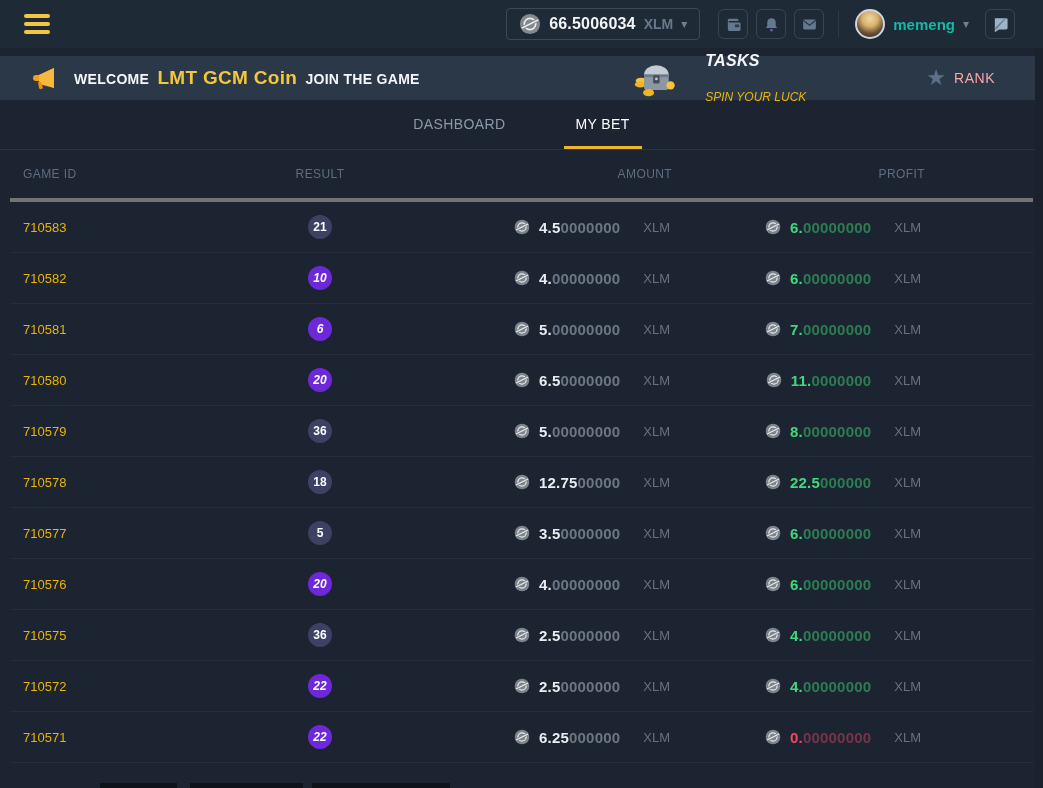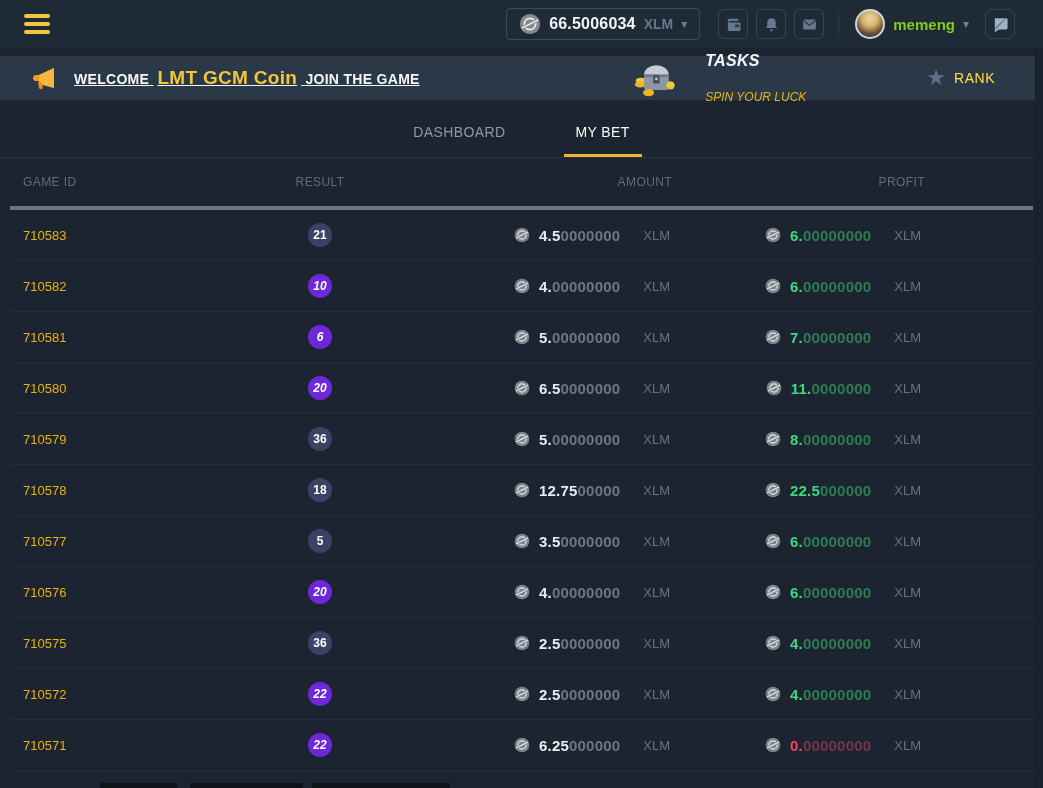--- a/index.html
+++ b/index.html
@@ -34,41 +34,41 @@
     display:flex; align-items:center; justify-content:center; cursor:pointer;
   }
   .icon-btn:first-of-type { margin-left:18px; }
   .topbar-divider { width:1px; height:26px; background:#2e3a48; margin:0 16px 0 14px; }
   .user-menu { display:flex; align-items:center; gap:8px; cursor:pointer; }
   .avatar {
     width:30px; height:30px; border-radius:50%;
     border:2px solid #cfd6dd;
     background:radial-gradient(circle at 50% 30%, #ecd9a8 0%, #d8b06a 35%, #6b5138 65%, #23242e 100%);
   }
-  .username { font-size:15px; font-weight:bold; color:#84cc16; }
+  .username { font-size:15px; font-weight:bold; color:#14b8a6; }
   .chat-btn { margin-left:16px; }
   
   .banner {
     margin-top:8px; height:44px; background:#2b3847;
     display:flex; align-items:center; padding:0 40px 0 30px;
   }
   .banner-left { display:flex; align-items:center; gap:16px; }
-  .welcome-text { font-size:14px; font-weight:bold; color:#f4f6f8; letter-spacing:.3px;text-decoration:underline; }
+  .welcome-text { font-size:14px; font-weight:bold; color:#f4f6f8; letter-spacing:.3px; }
   .coin-highlight { font-size:19px; font-weight:bold; color:#f3c73c; margin:0 4px; }
   .banner-right { margin-left:auto; display:flex; align-items:center; gap:120px; }
   .tasks-widget { display:flex; align-items:center; gap:28px; cursor:pointer; }
   .tasks-title { font-size:16px; font-weight:bold; font-style:italic; color:#f4f6f8; letter-spacing:.3px; }
   .tasks-subtitle { font-size:12px; font-style:italic; color:#eab308; margin-top:20px; }
   .rank-widget { display:flex; align-items:center; gap:8px; cursor:pointer; margin-right:8px; }
   .star-glyph { font-size:22px; color:#5b7089; line-height:1; }
-  .rank-label { font-size:14px; color:#fde047; letter-spacing:.5px; }
+  .rank-label { font-size:14px; color:#fca5a5; letter-spacing:.5px; }
   
   .tabs {
     display:flex; justify-content:center; gap:46px;
-    padding-top:16px; border-bottom:1px solid #29343f;
+    padding-top:8px; border-bottom:1px solid #29343f;
   }
   .tab {
     font-size:14px; letter-spacing:.4px; color:#8b9aaa;
     padding:8px 12px 14px; cursor:pointer;
     border-bottom:3px solid transparent;
   }
   .tab.active { color:#ffffff; border-bottom-color:#f0b32c; }
   
   .bet-table { padding:0 10px; }
   .trow {

